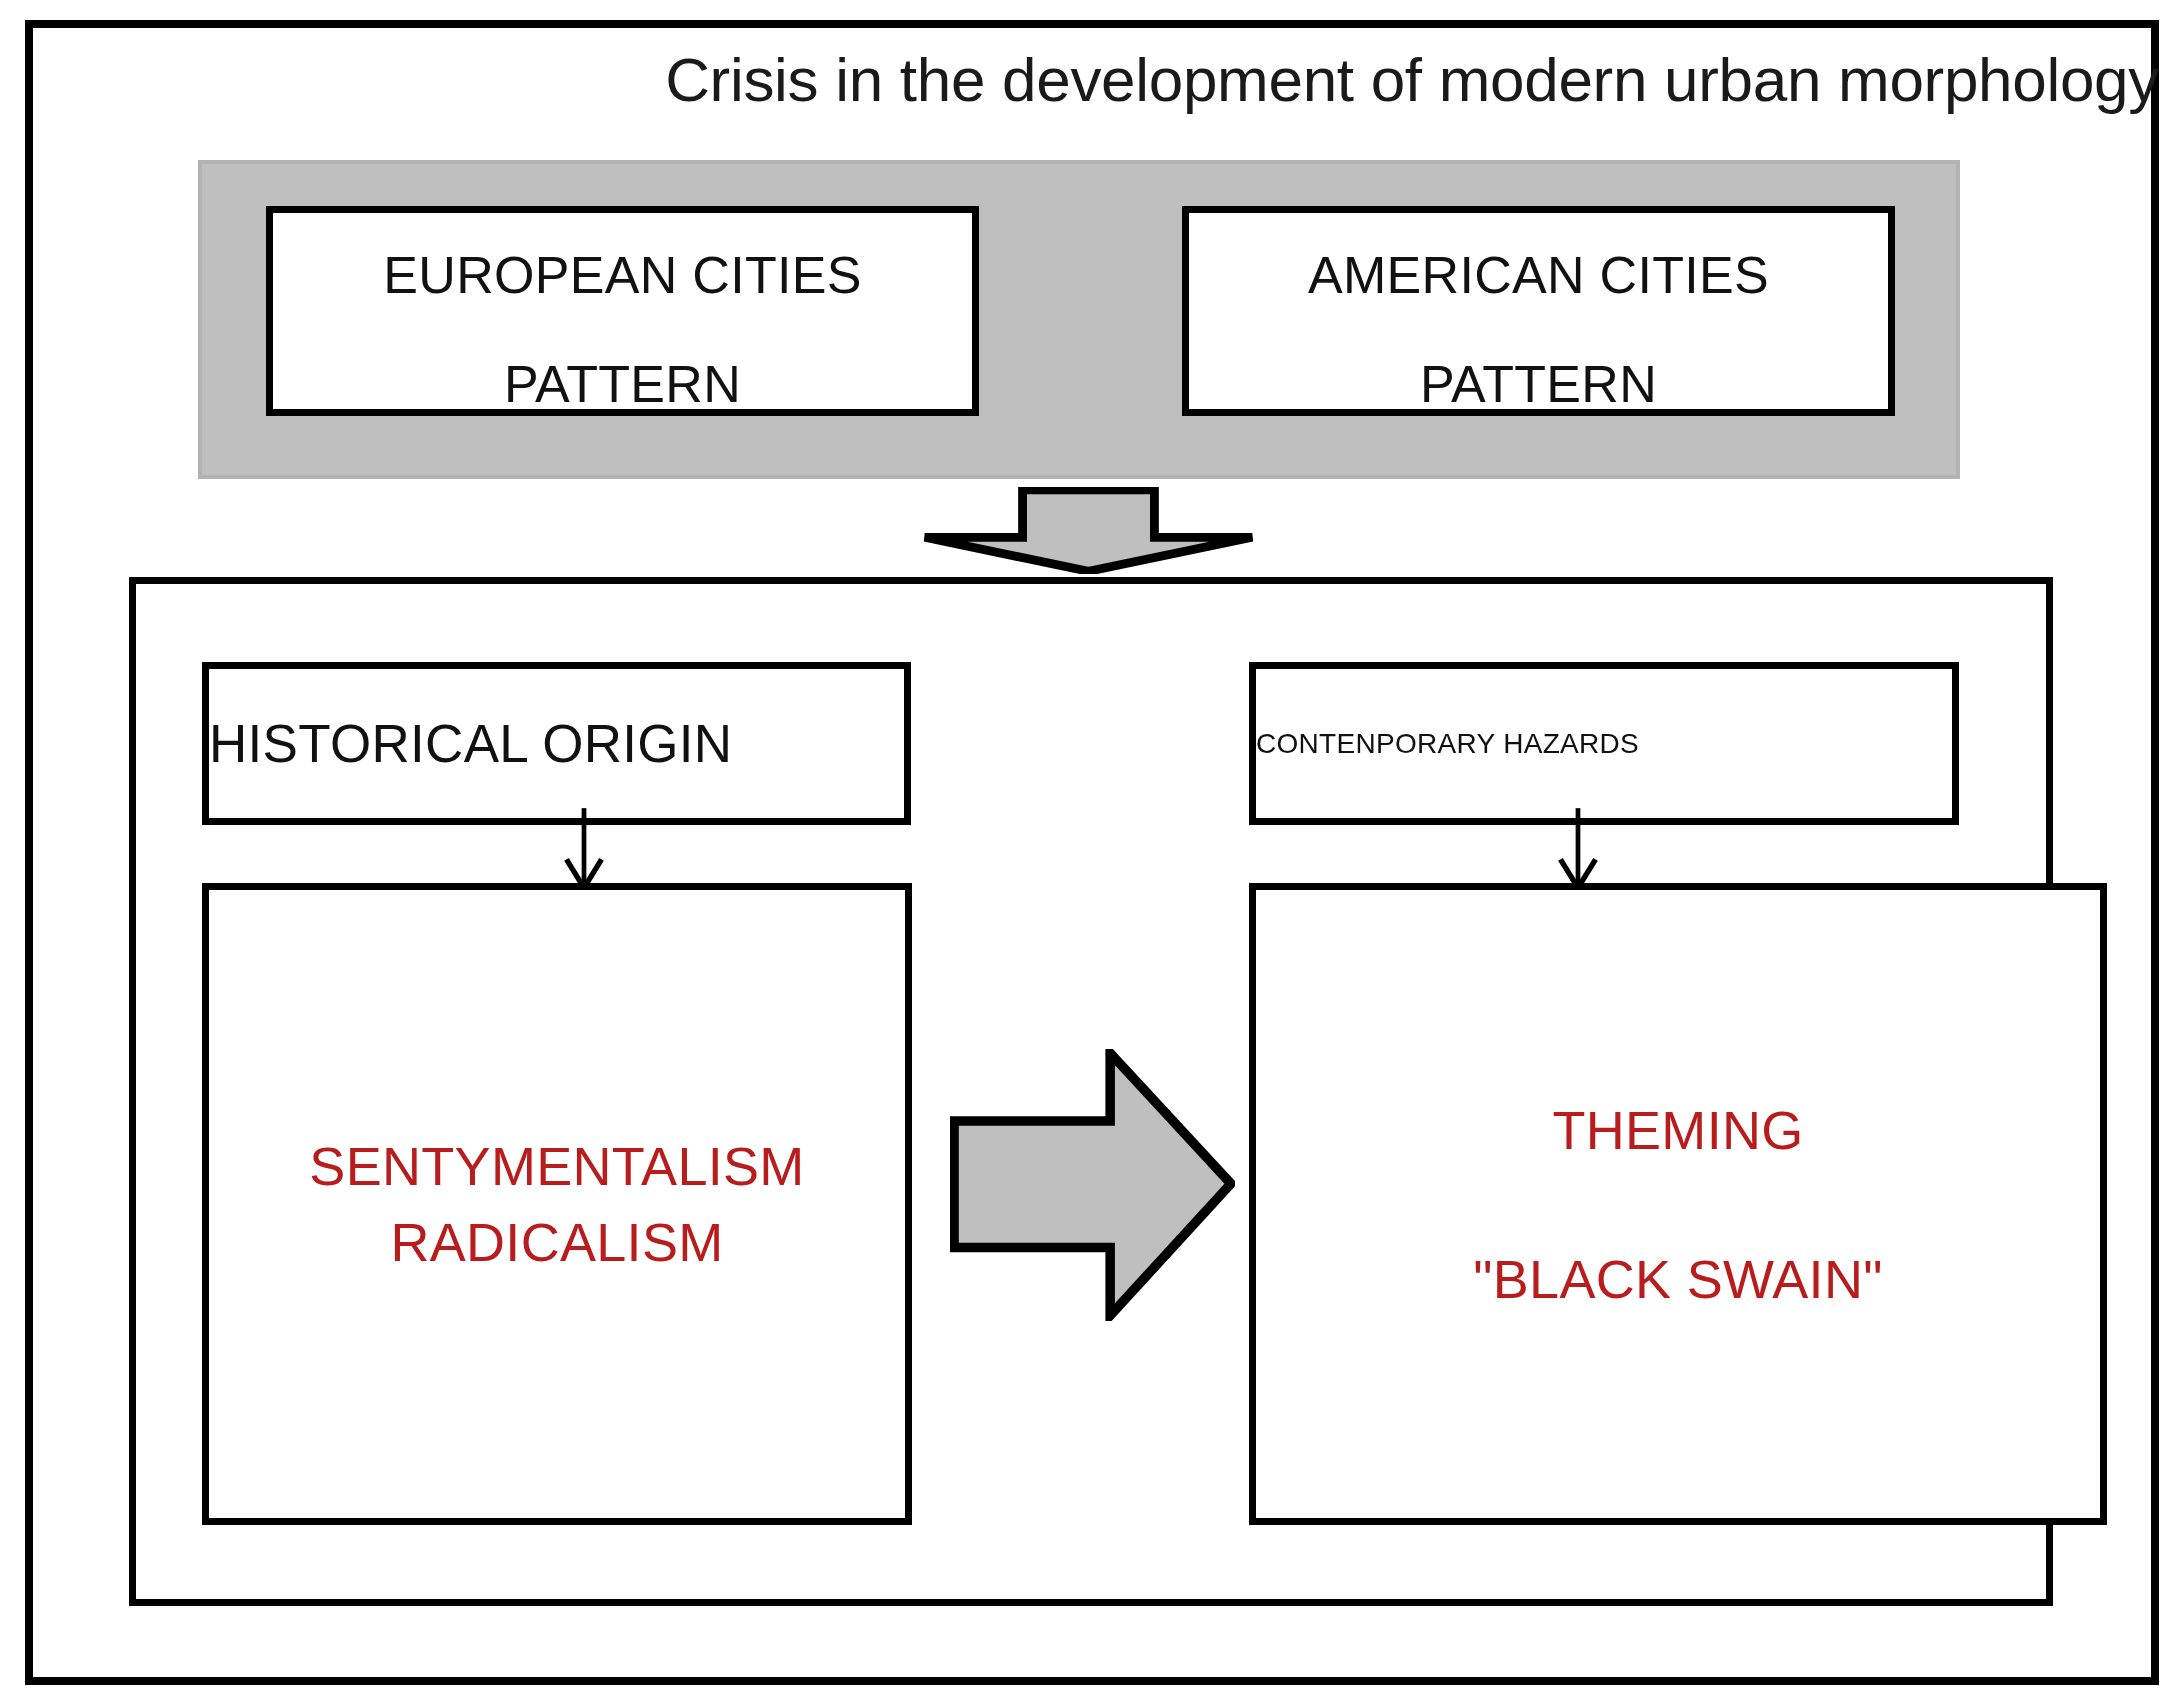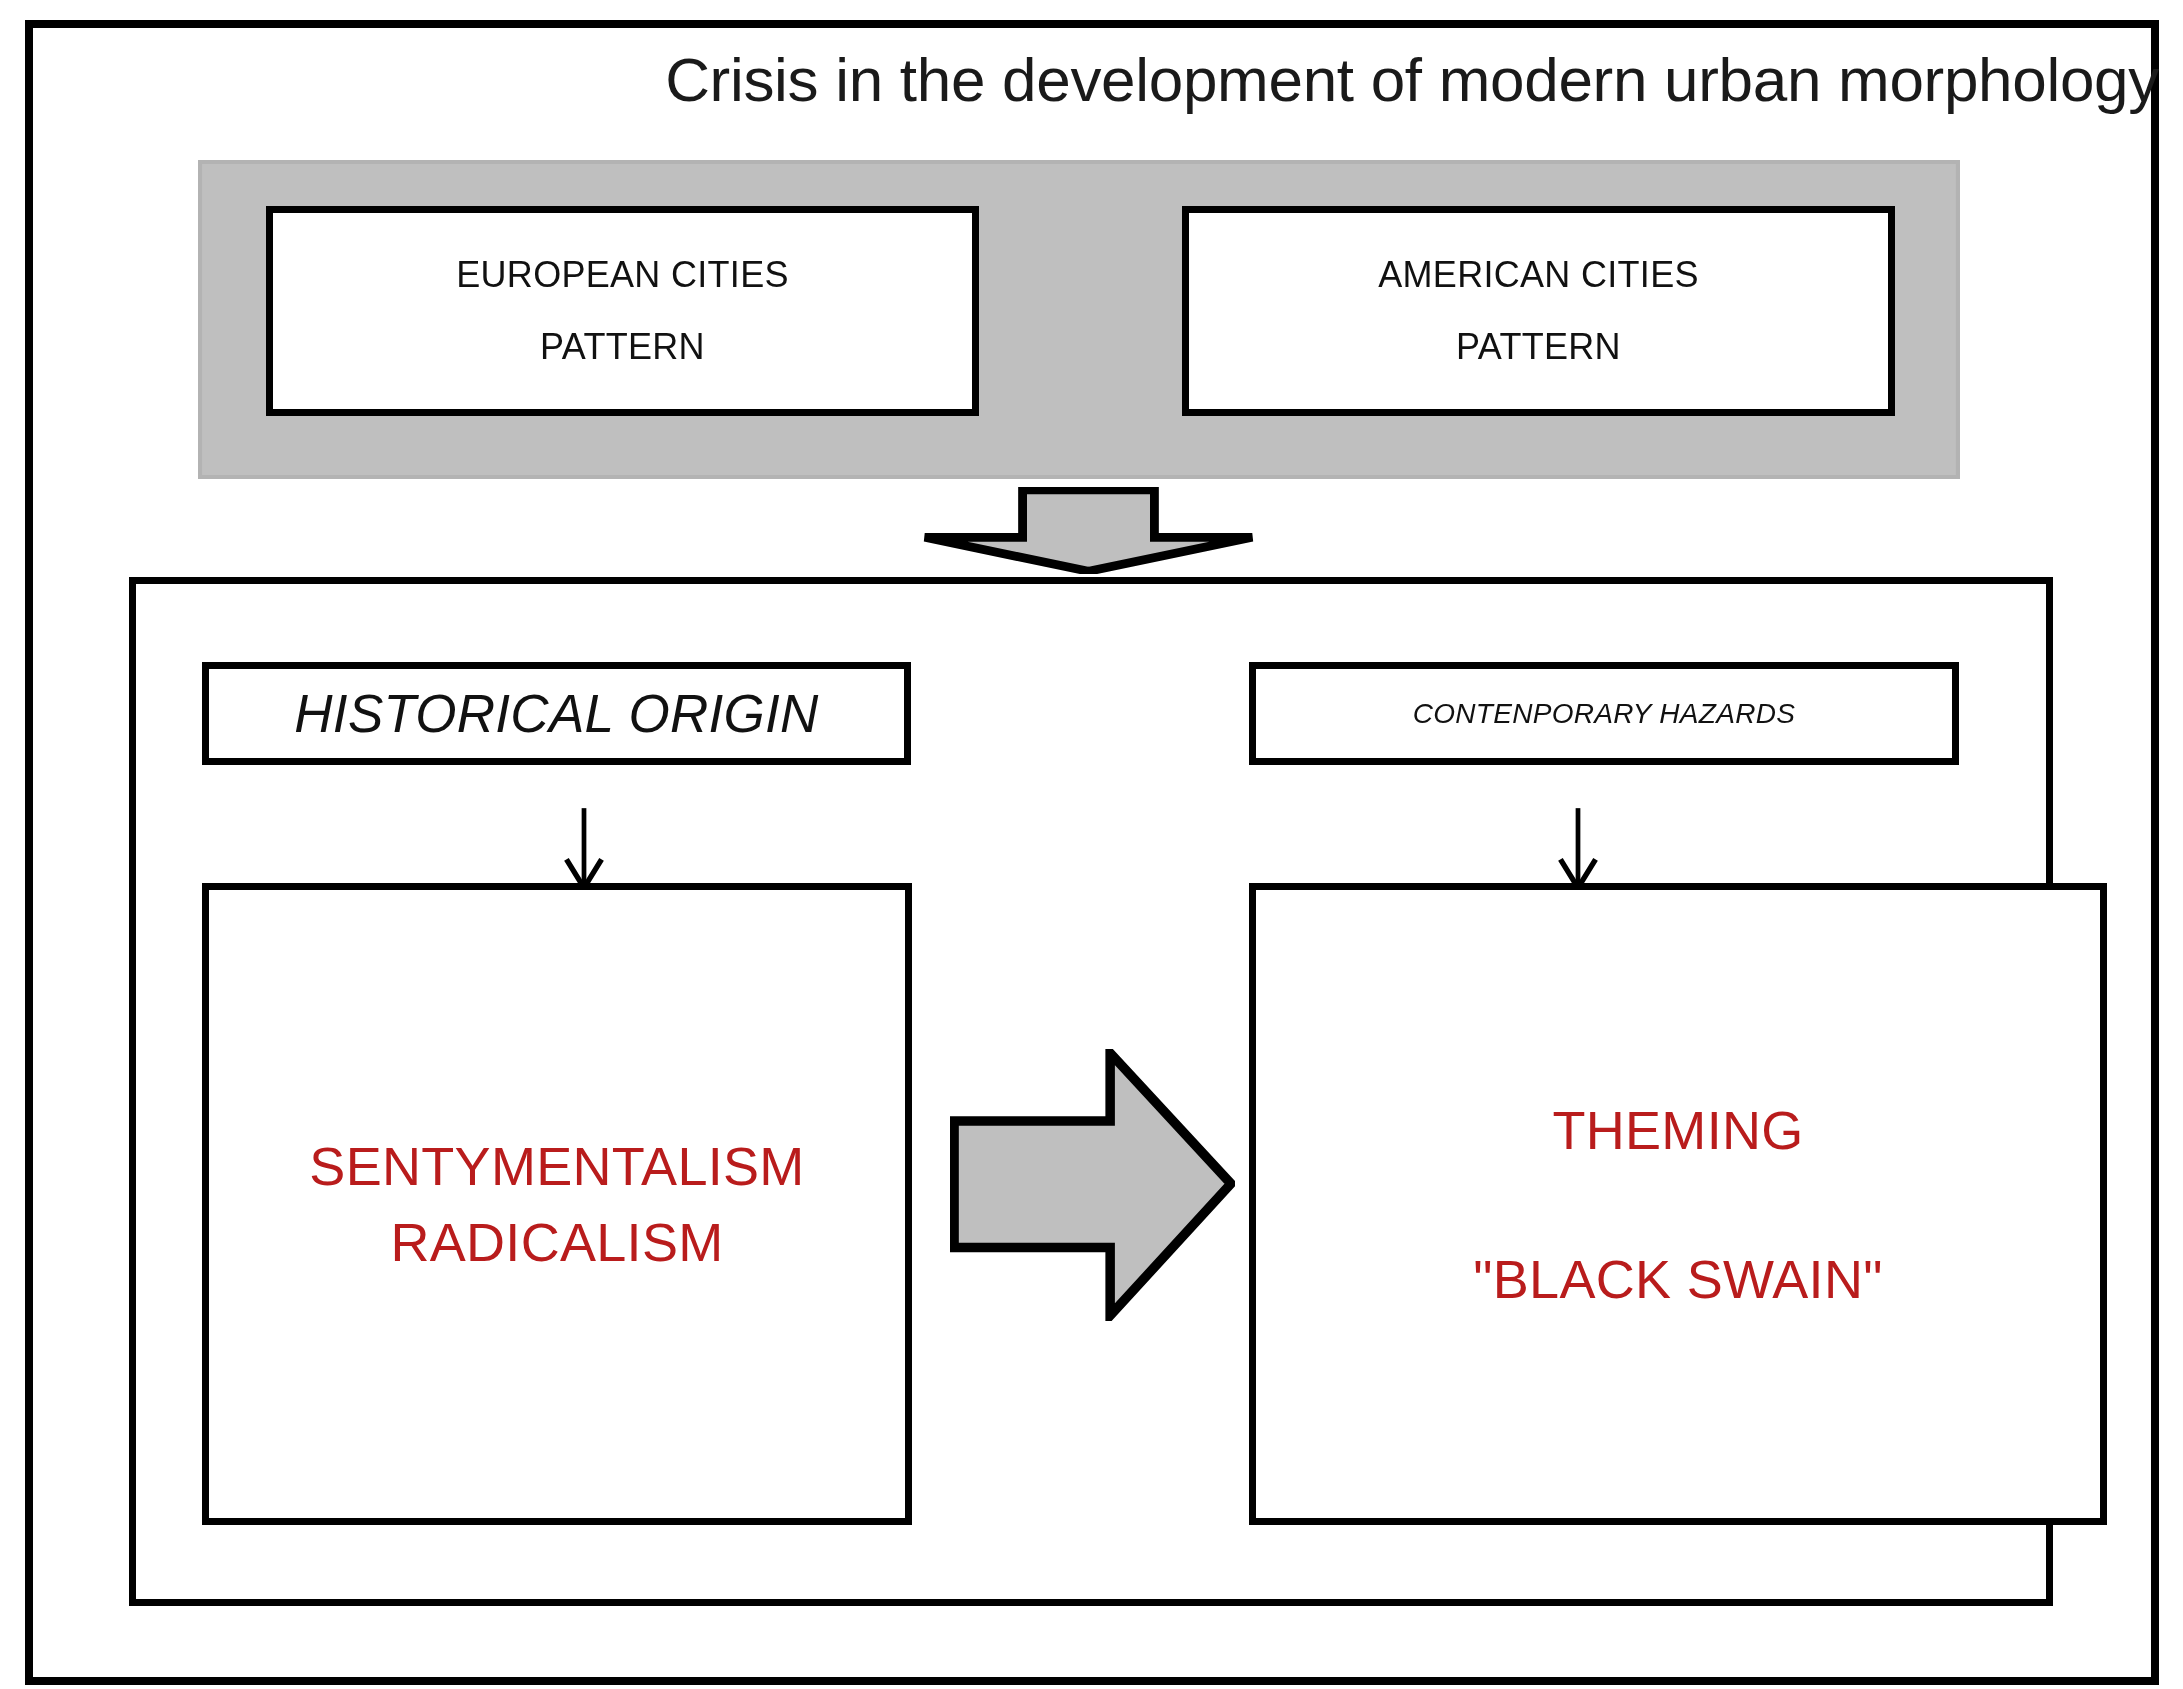--- a/index.html
+++ b/index.html
@@ -64,25 +64,26 @@
     height: 210px;
     background: #ffffff;
     border: 7.5px solid #000000;
     box-sizing: border-box;
     display: flex;
     flex-direction: column;
     align-items: center;
     justify-content: center;
   }
   .pattern-box .line {
-    font-size: 36px;
+    font-size: 52px;
     line-height: 72px;
     color: #111111;
     letter-spacing: 0.3px;
     white-space: nowrap;
+    margin-top: 37px;
   }
   #pattern-box-european { left: 68px; width: 713px; }
   #pattern-box-american { left: 984px; width: 713px; }
 
   
   .down-block-arrow {
     position: absolute;
     left: 922px;
     top: 487px;
     width: 333px;
@@ -98,28 +99,26 @@
     width: 1924px;
     height: 1029px;
     border: 7.5px solid #000000;
     box-sizing: border-box;
     background: #ffffff;
   }
 
   
   .label-box {
     position: absolute;
-    height: 103px;
+    height: 163px;
     background: #ffffff;
     border: 7.5px solid #000000;
     box-sizing: border-box;
     display: flex;
     align-items: center;
-    justify-content: center;
-    font-style: italic;
   }
   .label-box .label-text {
     color: #111111;
     white-space: nowrap;
   }
   #label-box-historical {
     left: 202px;
     top: 662px;
     width: 709px;
   }

